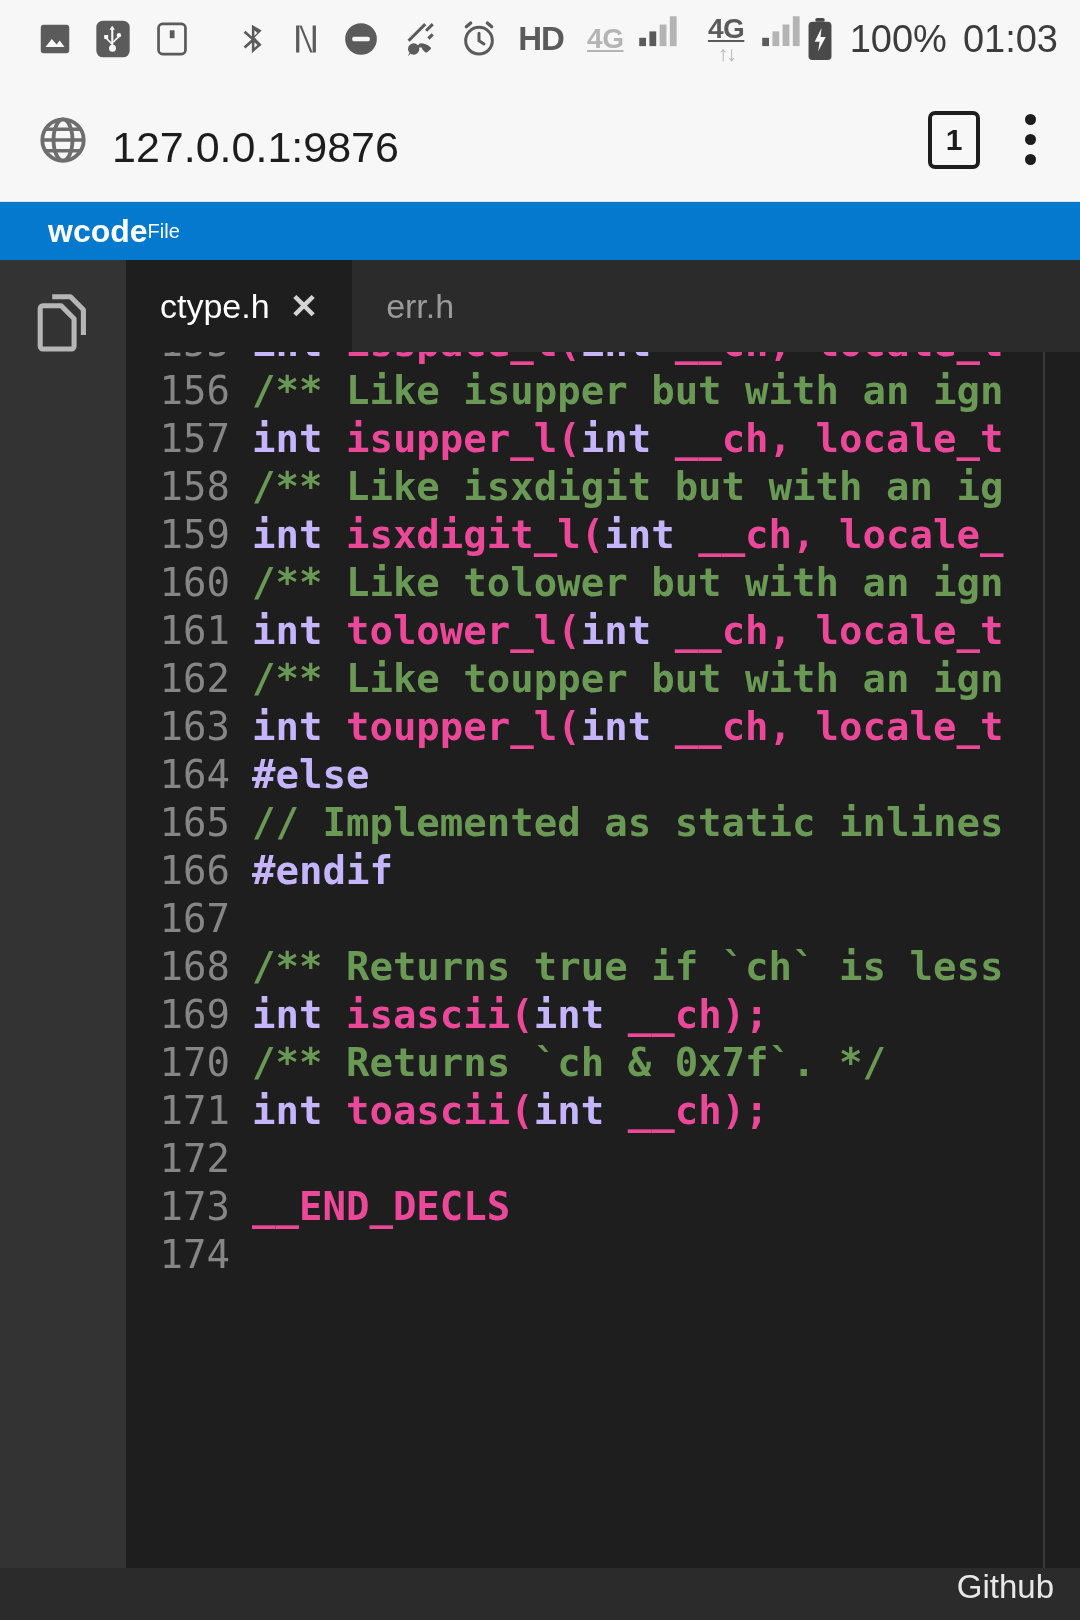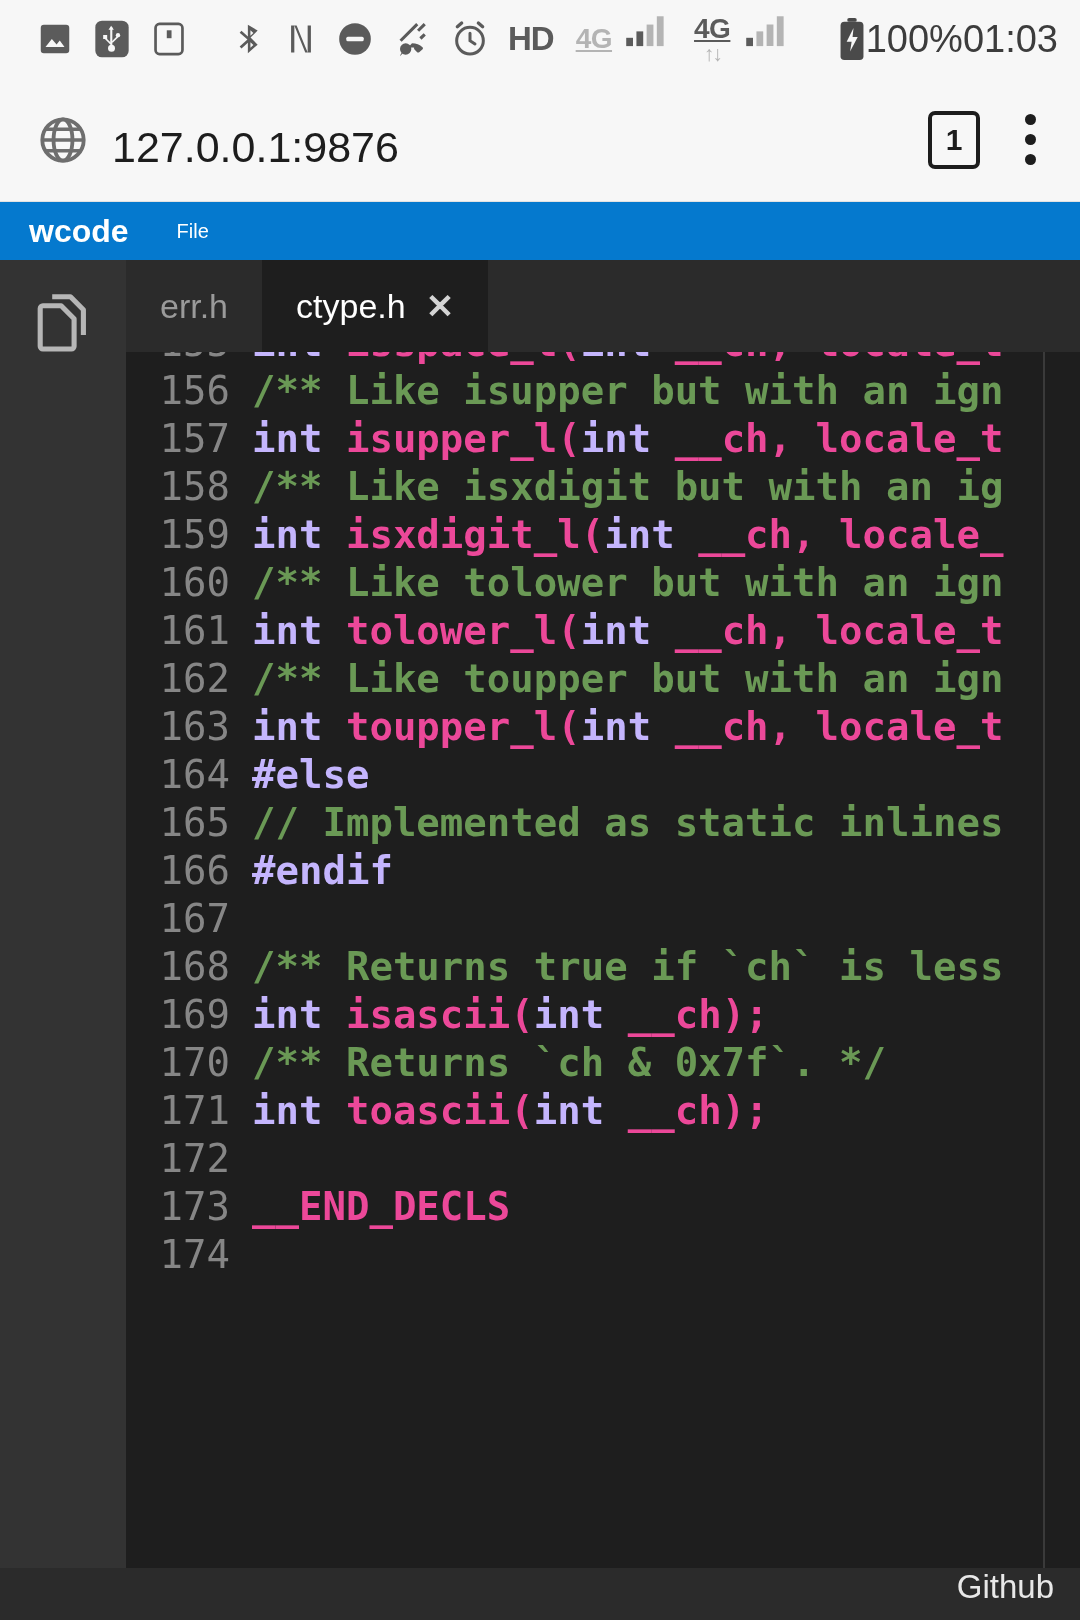--- a/index.html
+++ b/index.html
@@ -12,23 +12,23 @@
 
   
   .status-bar {
     height: 78px;
     background: #f7f7f7;
     display: flex;
     align-items: center;
     padding: 0 22px 0 36px;
     gap: 0;
   }
-  .sb-icons { display: flex; align-items: center; gap: 18px; flex: 1; }
+  .sb-icons { display: flex; align-items: center; gap: 18px; flex: 1; justify-content: space-between; }
   .sb-icon { display: flex; align-items: center; justify-content: center; color: #5b5b5b; }
-  .sb-right { display: flex; align-items: center; }
+  .sb-right { display: flex; align-items: center; gap: 16px; }
   .sb-text {
     font-size: 38px; font-weight: 400; color: #3c3c3c;
     font-family: "Liberation Sans", sans-serif; letter-spacing: 0px;
     white-space: nowrap;
   }
   .hd-label { font-size: 33px; font-weight: 700; color: #5b5b5b; letter-spacing: -1px; }
   .g4-label { font-size: 28px; font-weight: 700; color: #b4b4b4; letter-spacing: -0.5px; text-decoration: underline; }
   .g4-label.dark { color: #5b5b5b; }
   .updown { font-size: 21px; color: #b4b4b4; line-height: 1; letter-spacing: -2px; }
   .net-stack { display: flex; flex-direction: column; align-items: center; justify-content: center; line-height: 1; }
@@ -57,22 +57,21 @@
   }
   .kebab { width: 12px; display: flex; flex-direction: column; gap: 9px; align-items: center; margin-right: 14px; flex: none; }
   .kebab span { width: 11px; height: 11px; border-radius: 50%; background: #1d1d1d; display: block; }
 
   
   .app-header {
     height: 58px;
     background: #0579ce;
     display: flex;
     align-items: center;
-    padding-left: 29px;
-    gap: 48px;
+    padding-left: 48px;
   }
   .brand { font-size: 32px; font-weight: 700; color: #ffffff; }
   .menu-item { font-size: 20px; font-weight: 400; color: #ffffff; }
 
   
   .workspace { display: flex; height: 1308px; }
 
   .sidebar {
     width: 126px; flex: none;
     background: #333333;
@@ -275,27 +274,27 @@
           <path d="M8.4 3.6h6.1l4.3 4.3v8.4" fill="none" stroke="#b6b6b6" stroke-width="1.7" stroke-linejoin="round"></path>
           <path d="M5.3 6.6h6.1l4.3 4.3v9.2a0.9 0.9 0 0 1-0.9 0.9H5.3a0.9 0.9 0 0 1-0.9-0.9V7.5a0.9 0.9 0 0 1 0.9-0.9z" fill="none" stroke="#b6b6b6" stroke-width="1.7" stroke-linejoin="round"></path>
         </svg>
       </span>
     </div>
   </div>
 
   <div class="editor-col">
 
     <div class="tab-strip">
-      <div class="tab">
-        <span>err.h</span>
-      </div>
       <div class="tab active">
         <span>ctype.h</span>
         <span class="tab-close">✕</span>
       </div>
+      <div class="tab">
+        <span>err.h</span>
+      </div>
       <div class="tab-filler"></div>
     </div>
 
     <div class="code-area">
       <div class="ruler"></div>
       <div class="code-scroll" id="code-scroll"><div class="code-line"><span class="ln">155</span><span class="lc"><span class="kw">int</span><span class="pl"> isspace_l(</span><span class="kw">int</span><span class="pl"> __ch, locale_t</span></span></div><div class="code-line"><span class="ln">156</span><span class="lc"><span class="cm">/** Like isupper but with an ign</span></span></div><div class="code-line"><span class="ln">157</span><span class="lc"><span class="kw">int</span><span class="pl"> isupper_l(</span><span class="kw">int</span><span class="pl"> __ch, locale_t</span></span></div><div class="code-line"><span class="ln">158</span><span class="lc"><span class="cm">/** Like isxdigit but with an ig</span></span></div><div class="code-line"><span class="ln">159</span><span class="lc"><span class="kw">int</span><span class="pl"> isxdigit_l(</span><span class="kw">int</span><span class="pl"> __ch, locale_</span></span></div><div class="code-line"><span class="ln">160</span><span class="lc"><span class="cm">/** Like tolower but with an ign</span></span></div><div class="code-line"><span class="ln">161</span><span class="lc"><span class="kw">int</span><span class="pl"> tolower_l(</span><span class="kw">int</span><span class="pl"> __ch, locale_t</span></span></div><div class="code-line"><span class="ln">162</span><span class="lc"><span class="cm">/** Like toupper but with an ign</span></span></div><div class="code-line"><span class="ln">163</span><span class="lc"><span class="kw">int</span><span class="pl"> toupper_l(</span><span class="kw">int</span><span class="pl"> __ch, locale_t</span></span></div><div class="code-line"><span class="ln">164</span><span class="lc"><span class="kw">#else</span></span></div><div class="code-line"><span class="ln">165</span><span class="lc"><span class="cm">// Implemented as static inlines</span></span></div><div class="code-line"><span class="ln">166</span><span class="lc"><span class="kw">#endif</span></span></div><div class="code-line"><span class="ln">167</span><span class="lc"></span></div><div class="code-line"><span class="ln">168</span><span class="lc"><span class="cm">/** Returns true if `ch` is less</span></span></div><div class="code-line"><span class="ln">169</span><span class="lc"><span class="kw">int</span><span class="pl"> isascii(</span><span class="kw">int</span><span class="pl"> __ch);</span></span></div><div class="code-line"><span class="ln">170</span><span class="lc"><span class="cm">/** Returns `ch &amp; 0x7f`. */</span></span></div><div class="code-line"><span class="ln">171</span><span class="lc"><span class="kw">int</span><span class="pl"> toascii(</span><span class="kw">int</span><span class="pl"> __ch);</span></span></div><div class="code-line"><span class="ln">172</span><span class="lc"></span></div><div class="code-line"><span class="ln">173</span><span class="lc"><span class="pl">__END_DECLS</span></span></div><div class="code-line"><span class="ln">174</span><span class="lc"></span></div></div>
     </div>
 
   </div>
 </div>

